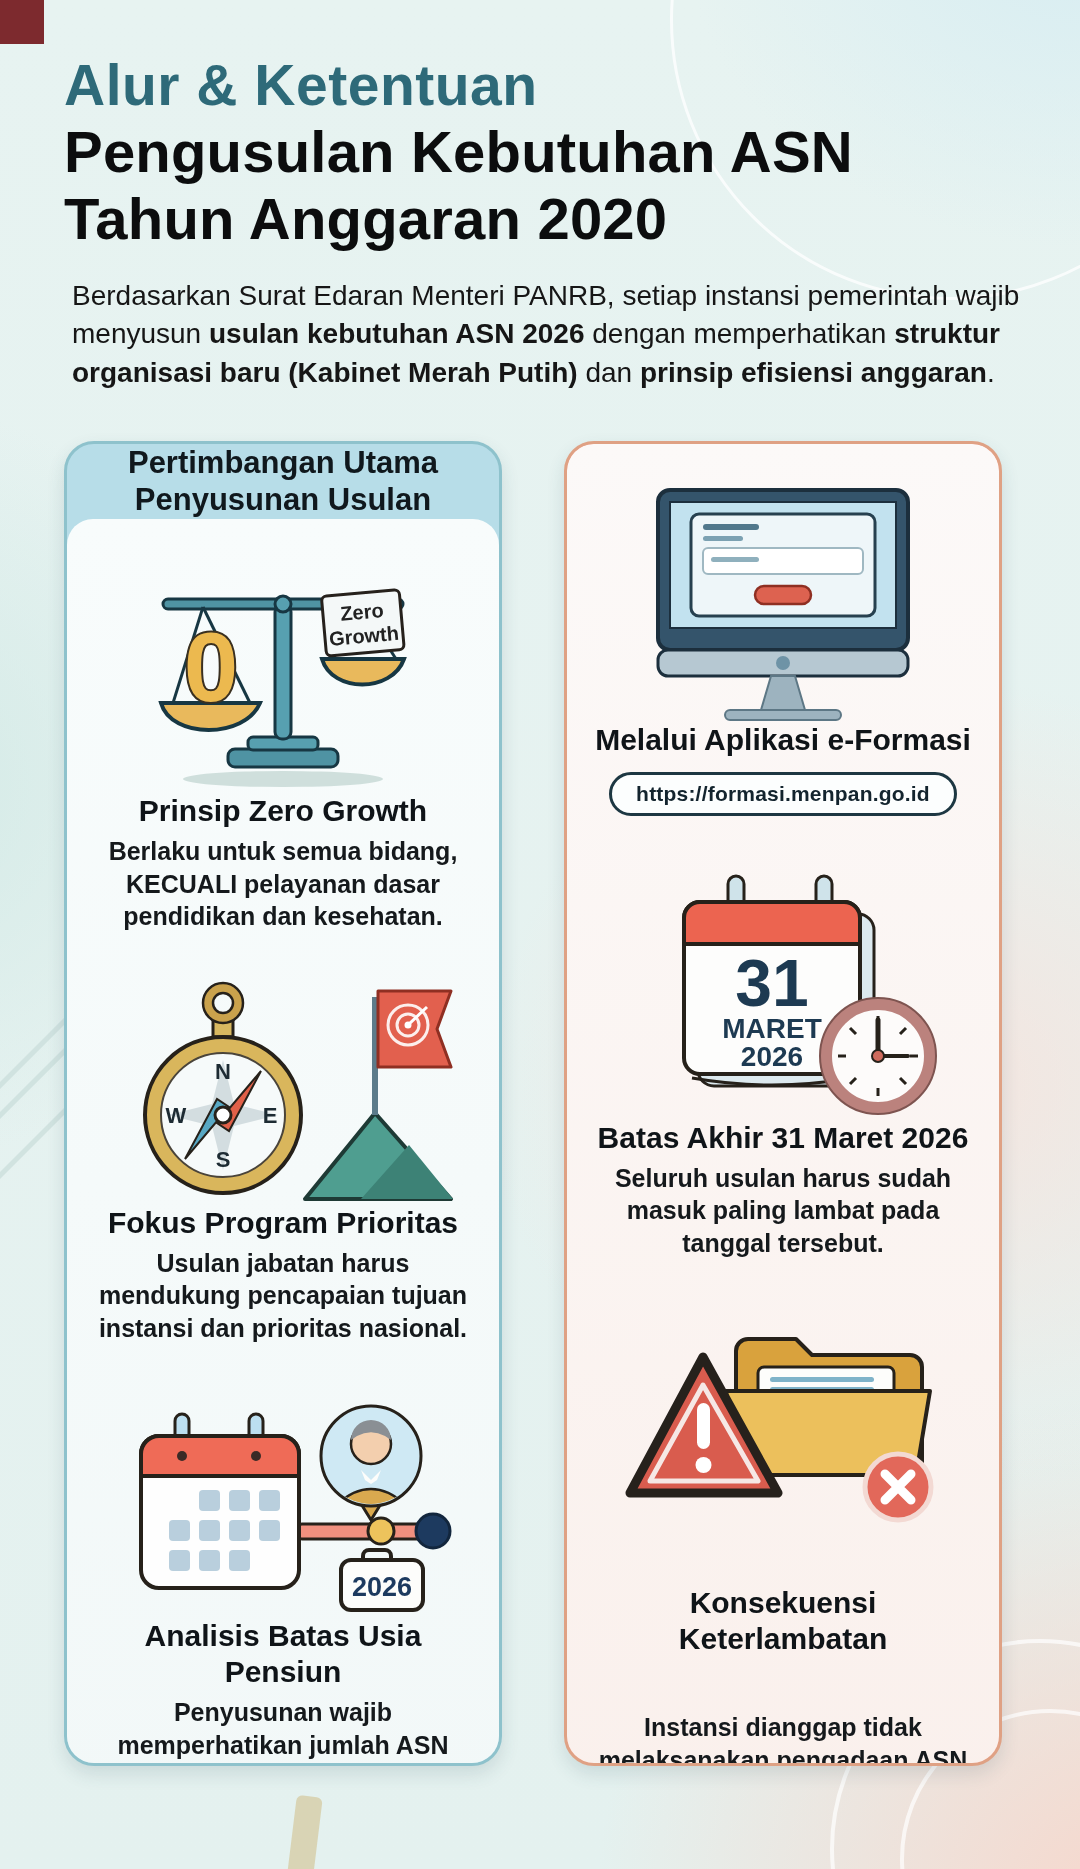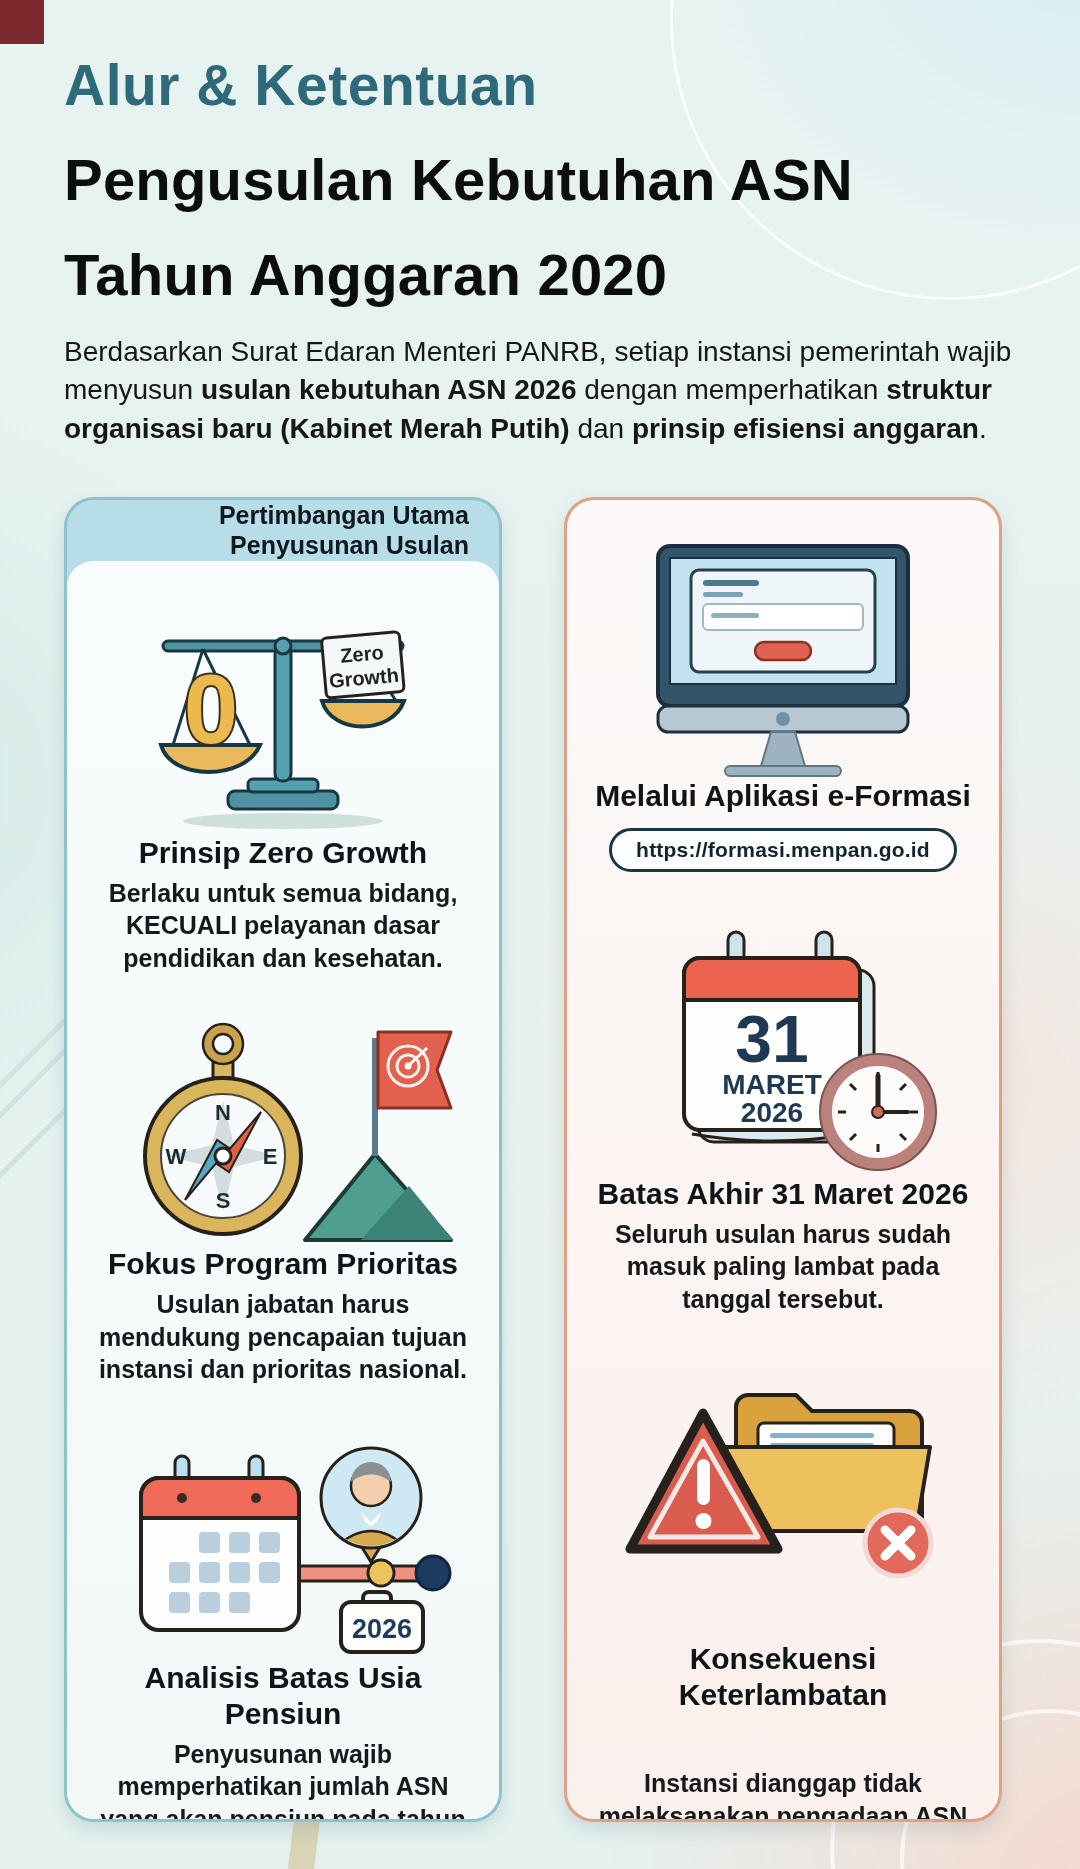--- a/index.html
+++ b/index.html
@@ -27,32 +27,32 @@
   .ring-br-2 { position:absolute; width:300px; height:300px; right:-120px; bottom:-140px;
     border-radius:50%; border:4px solid rgba(255,255,255,.7); }
   .stripe { position:absolute; width:5px; height:230px; background:#c9dedb; opacity:.75; transform:rotate(45deg); }
   .stripe.s1 { left:18px; top:950px; } .stripe.s2 { left:58px; top:1000px; } .stripe.s3 { left:-12px; top:1010px; }
   .stalk { position:absolute; left:292px; top:1796px; width:26px; height:80px;
     background:#d6cda6; opacity:.8; transform:rotate(7deg); border-radius:6px; }
 
   
   .content { position:relative; padding:52px 64px 0; }
   .title-accent { font-size:57px; font-weight:800; color:#2e6a79; line-height:1.18; letter-spacing:.5px; }
-  .title-main { font-size:58px; font-weight:800; color:#0c0d0e; line-height:1.15; letter-spacing:.2px;margin-top:28px; }
-  .intro { margin-top:24px; width:956px; font-size:28px; line-height:1.38; color:#161616; font-weight:400; }
+  .title-main { font-size:58px; font-weight:800; color:#0c0d0e; line-height:1.15; letter-spacing:.2px; }
+  .intro { margin-top:24px; width:956px; font-size:28px; line-height:1.38; color:#161616; font-weight:400;margin-left:8px; }
   .intro b { font-weight:700; }
 
   .cards { display:flex; gap:62px; margin-top:48px; }
   .card { width:438px; height:1325px; border-radius:30px; overflow:hidden;
     display:flex; flex-direction:column; box-shadow:0 8px 18px rgba(40,80,90,.14); }
   .card.left  { border:3px solid #8ec2cc; background:#b7dde8; }
   .card.right { border:3px solid #dfa184; background:#f3a48e; }
   .card-header { height:128px; display:flex; align-items:center; justify-content:center; text-align:center;
     padding:0 30px; }
-  .card-header .hdr { font-size:25px; font-weight:800; color:#10181d; line-height:1.22;text-align:right; }
+  .card-header .hdr { font-size:31px; font-weight:800; color:#10181d; line-height:1.22; }
   .card-body { flex:1; border-radius:26px 26px 27px 27px; padding:20px 16px 18px;
     display:flex; flex-direction:column; align-items:center; }
   .card.left  .card-body { background:linear-gradient(180deg,#f8fcfc 0%, #f2f8f8 100%); }
   .card.right .card-body { background:linear-gradient(180deg,#fcf9f8 0%, #faf0ec 100%); }
 
   .section { display:flex; flex-direction:column; align-items:center; text-align:center; }
   .sec-heading { font-size:30px; font-weight:800; color:#0f1418; line-height:1.2; margin-top:0; }
   .sec-body { font-size:25px; font-weight:700; color:#15191c; line-height:1.3; margin-top:6px; width:382px; }
 
   .url-pill { margin-top:14px; border:3px solid #1d3742; border-radius:999px; background:#fcfefe;

